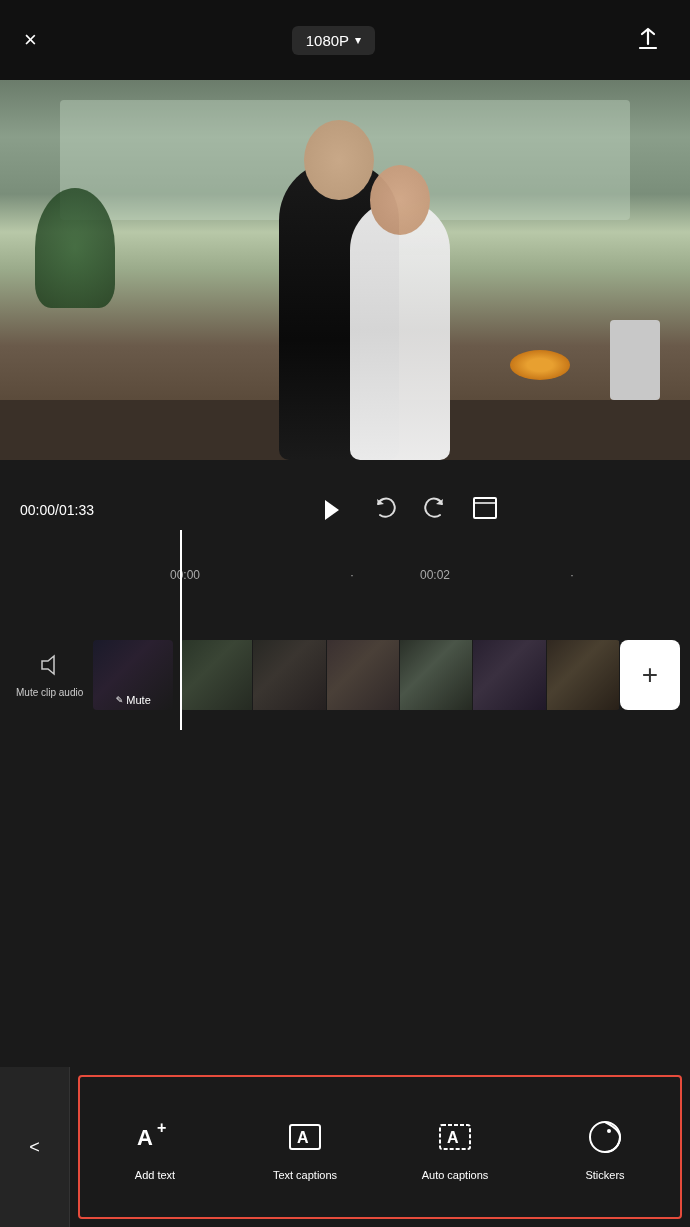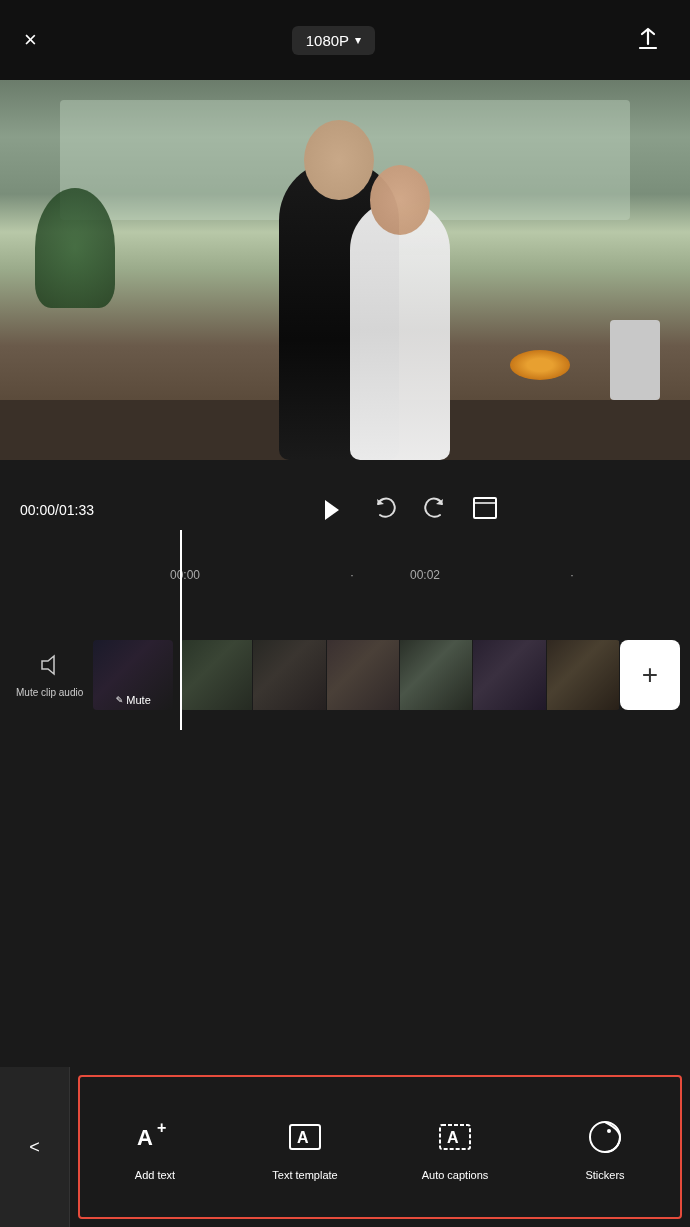--- a/index.html
+++ b/index.html
@@ -463,21 +463,21 @@
       </svg>
     </div>
   </div>
 </div>
 
 <div class="timeline-area">
 
   <div class="timeline-ruler">
     <span class="ruler-label" style="left: 170px;">00:00</span>
     <span class="ruler-label" style="left: 350px;">·</span>
-    <span class="ruler-label" style="left: 410px;">00:02</span>
+    <span class="ruler-label" style="left: 420px;">00:02</span>
     <span class="ruler-label" style="left: 570px;">·</span>
   </div>
 
   <div class="playhead"></div>
 
   <div class="timeline-tracks">
     <div class="track-left">
       <div class="mute-btn-area">
         <svg width="28" height="28" viewBox="0 0 28 28" fill="none">
           <polygon points="6,10 12,10 18,5 18,23 12,18 6,18" stroke="#ccc" stroke-width="1.5" fill="none"></polygon>
@@ -526,21 +526,21 @@
       <span class="tool-label">Add text</span>
     </div>
 
     <div class="tool-item">
       <div class="tool-icon-wrap">
         <svg width="40" height="40" viewBox="0 0 40 40" fill="none">
           <rect x="5" y="8" width="30" height="24" rx="2" stroke="white" stroke-width="2" fill="none"></rect>
           <text x="12" y="26" font-size="16" font-weight="bold" fill="white" font-family="Arial">A</text>
         </svg>
       </div>
-      <span class="tool-label">Text template</span>
+      <span class="tool-label">Text captions</span>
     </div>
 
     <div class="tool-item">
       <div class="tool-icon-wrap">
         <svg width="40" height="40" viewBox="0 0 40 40" fill="none">
           <rect x="5" y="8" width="30" height="24" rx="2" stroke="white" stroke-width="2" fill="none" stroke-dasharray="4 2"></rect>
           <text x="12" y="26" font-size="16" font-weight="bold" fill="white" font-family="Arial">A</text>
         </svg>
       </div>
       <span class="tool-label">Auto captions</span>

